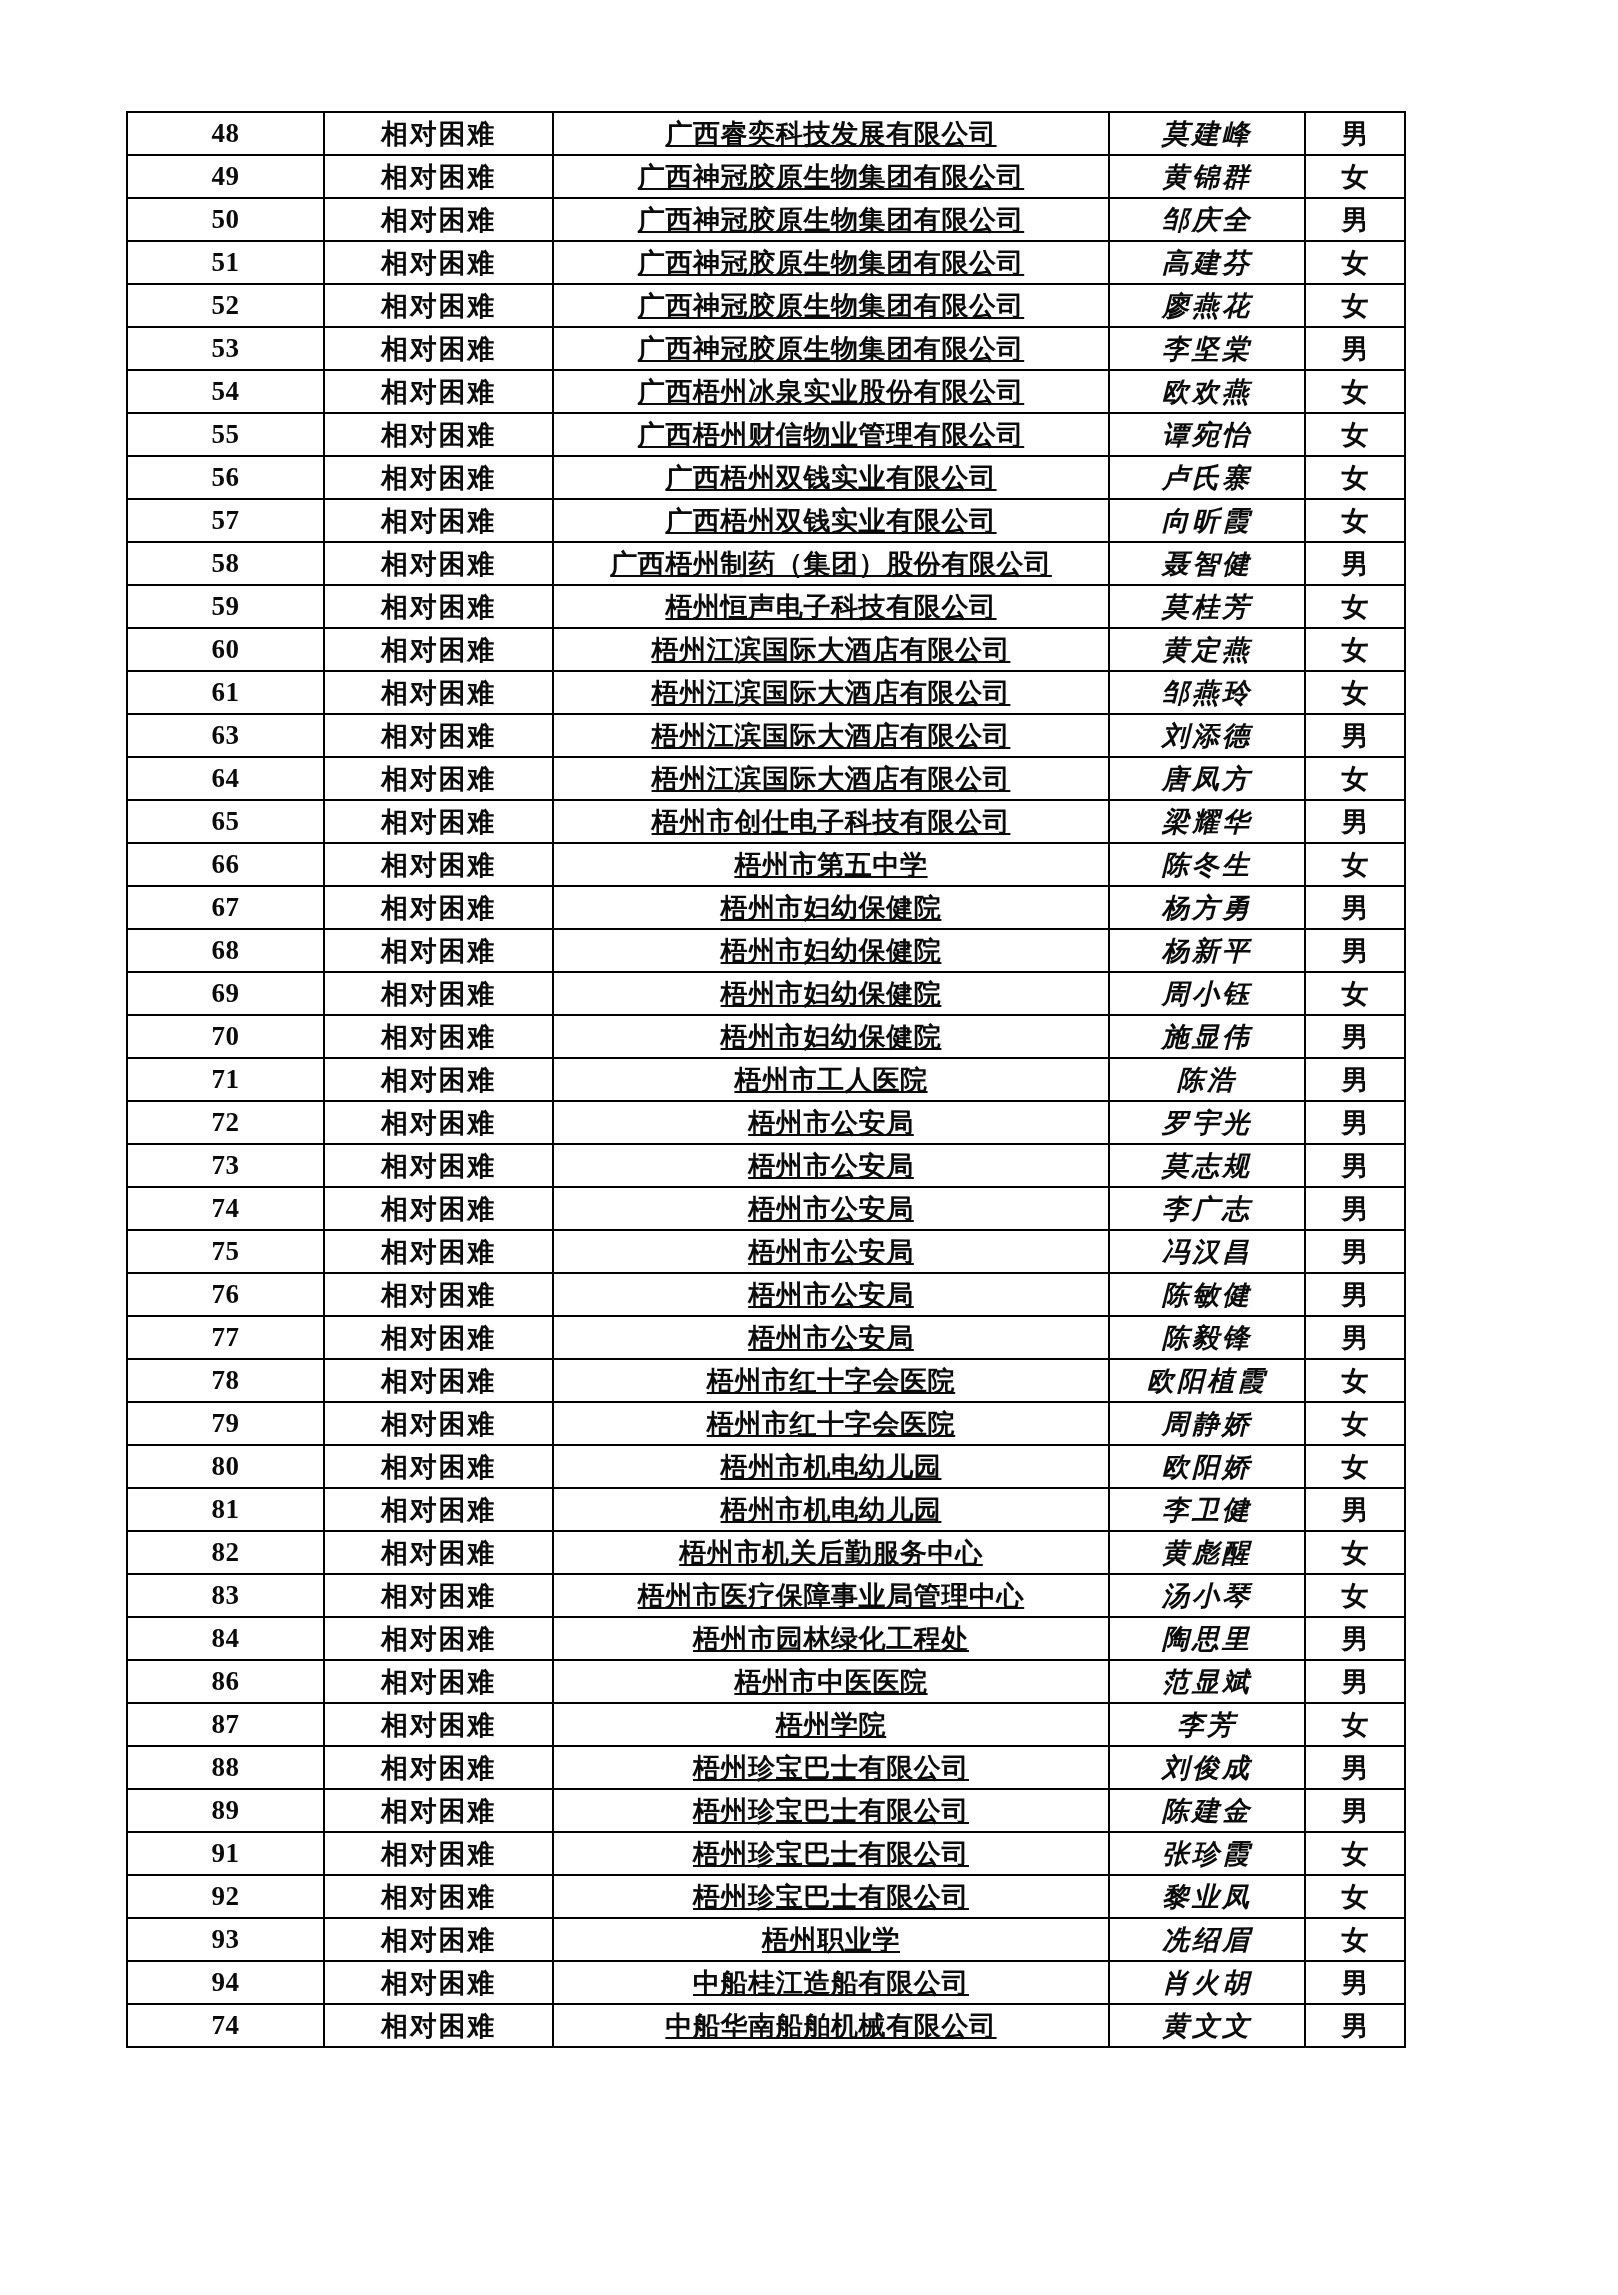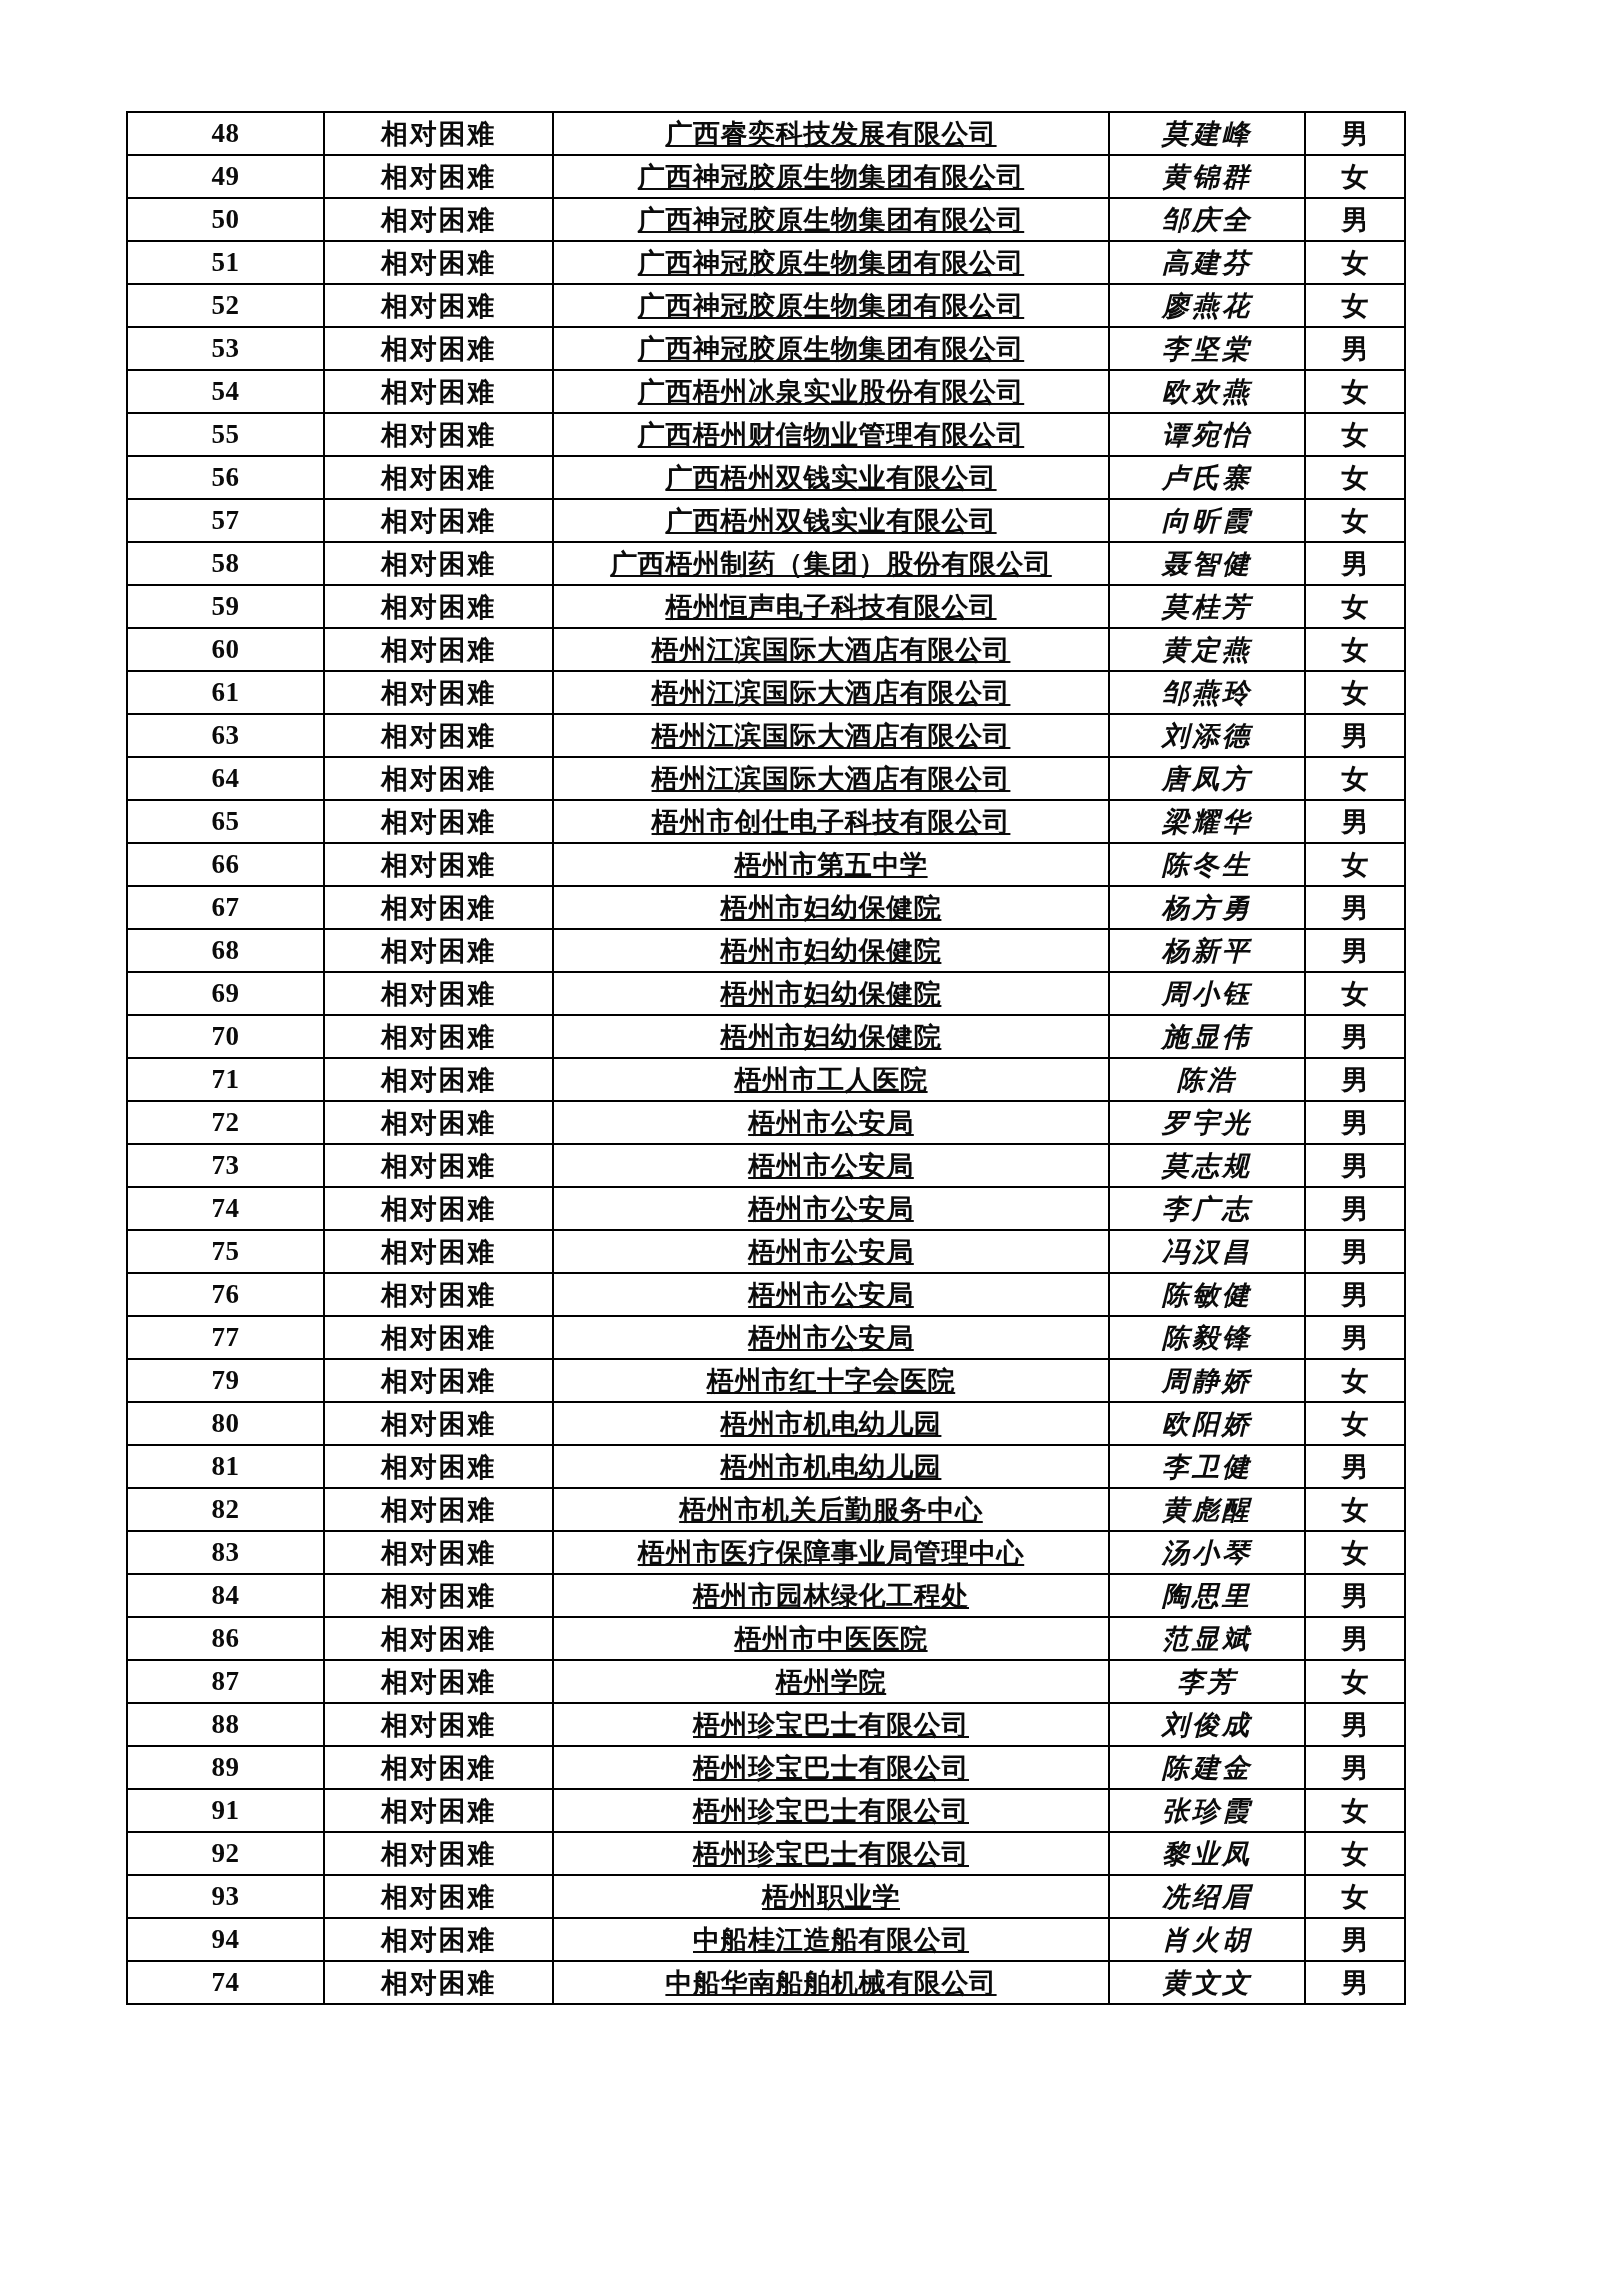--- a/index.html
+++ b/index.html
@@ -269,20 +269,27 @@
             <td class="col-gender">男</td>
           </tr>
           <tr>
             <td class="col-no">77</td>
             <td class="col-status">相对困难</td>
             <td class="col-company">梧州市公安局</td>
             <td class="col-name">陈毅锋</td>
             <td class="col-gender">男</td>
           </tr>
           <tr>
+            <td class="col-no">78</td>
+            <td class="col-status">相对困难</td>
+            <td class="col-company">梧州市红十字会医院</td>
+            <td class="col-name">欧阳植霞</td>
+            <td class="col-gender">女</td>
+          </tr>
+          <tr>
             <td class="col-no">79</td>
             <td class="col-status">相对困难</td>
             <td class="col-company">梧州市红十字会医院</td>
             <td class="col-name">周静娇</td>
             <td class="col-gender">女</td>
           </tr>
           <tr>
             <td class="col-no">80</td>
             <td class="col-status">相对困难</td>
             <td class="col-company">梧州市机电幼儿园</td>

